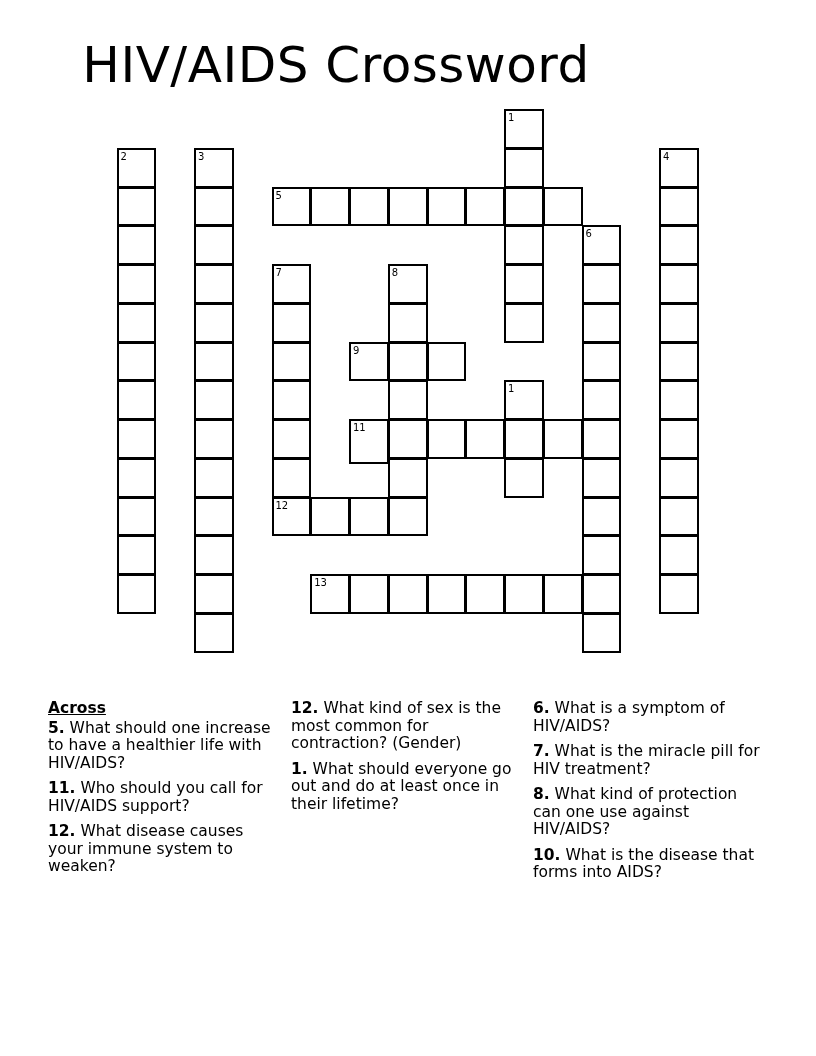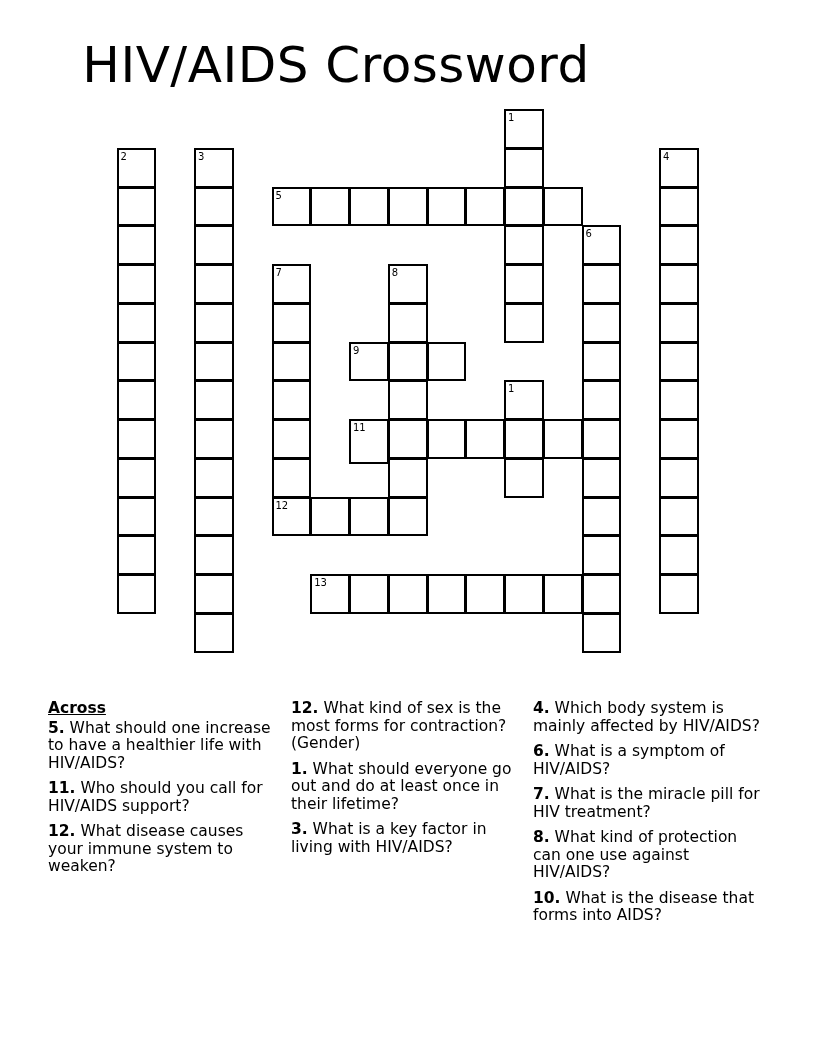--- a/index.html
+++ b/index.html
@@ -318,24 +318,22 @@
   </div>
 
 <div class="clues col1">
   <span class="heading">Across</span>
   <div class="clue"><span class="cn">5.</span><span> What should one increase to have a healthier life with HIV/AIDS?</span></div>
   <div class="clue"><span class="cn">11.</span><span> Who should you call for HIV/AIDS support?</span></div>
   <div class="clue"><span class="cn">12.</span><span> What disease causes your immune system to weaken?</span></div>
 </div>
 
 <div class="clues col2">
-  <div class="clue"><span class="cn">12.</span><span> What kind of sex is the most forms for contraction? (Gender)</span></div>
+  <div class="clue"><span class="cn">12.</span><span> What kind of sex is the most common for contraction? (Gender)</span></div>
   <div class="clue"><span class="cn">1.</span><span> What should everyone go out and do at least once in their lifetime?</span></div>
-  <div class="clue"><span class="cn">3.</span><span> What is a key factor in living with HIV/AIDS?</span></div>
 </div>
 
 <div class="clues col3">
-  <div class="clue"><span class="cn">4.</span><span> Which body system is mainly affected by HIV/AIDS?</span></div>
   <div class="clue"><span class="cn">6.</span><span> What is a symptom of HIV/AIDS?</span></div>
   <div class="clue"><span class="cn">7.</span><span> What is the miracle pill for HIV treatment?</span></div>
   <div class="clue"><span class="cn">8.</span><span> What kind of protection can one use against HIV/AIDS?</span></div>
   <div class="clue"><span class="cn">10.</span><span> What is the disease that forms into AIDS?</span></div>
 </div>
 
 </body></html>

